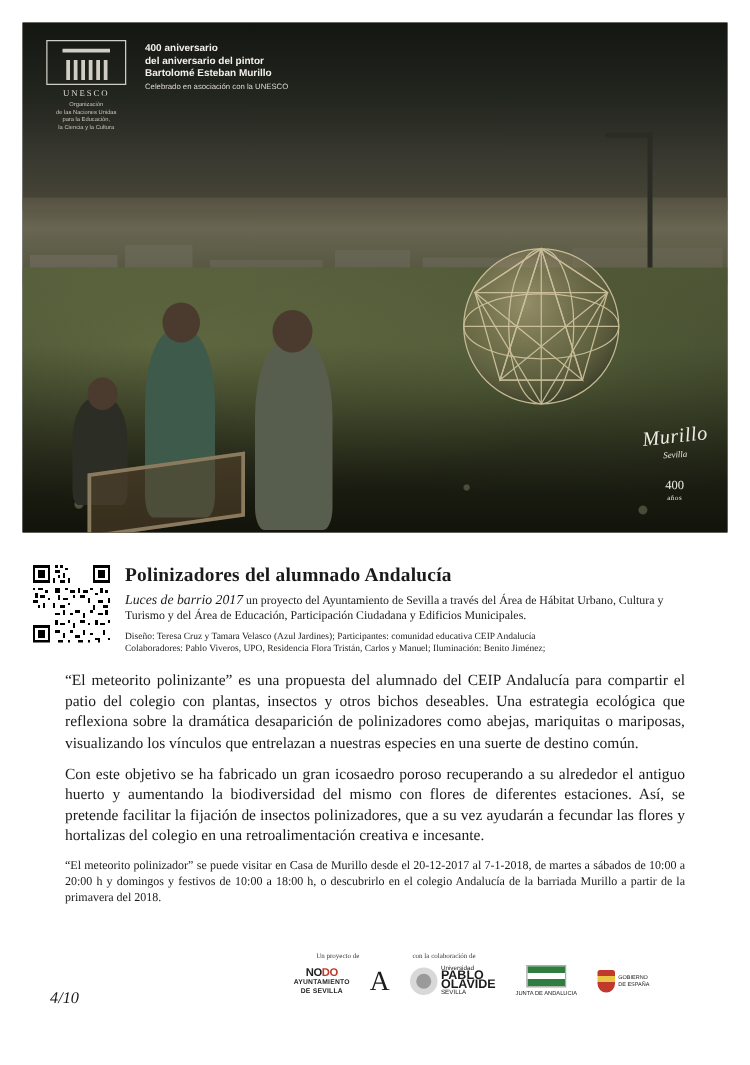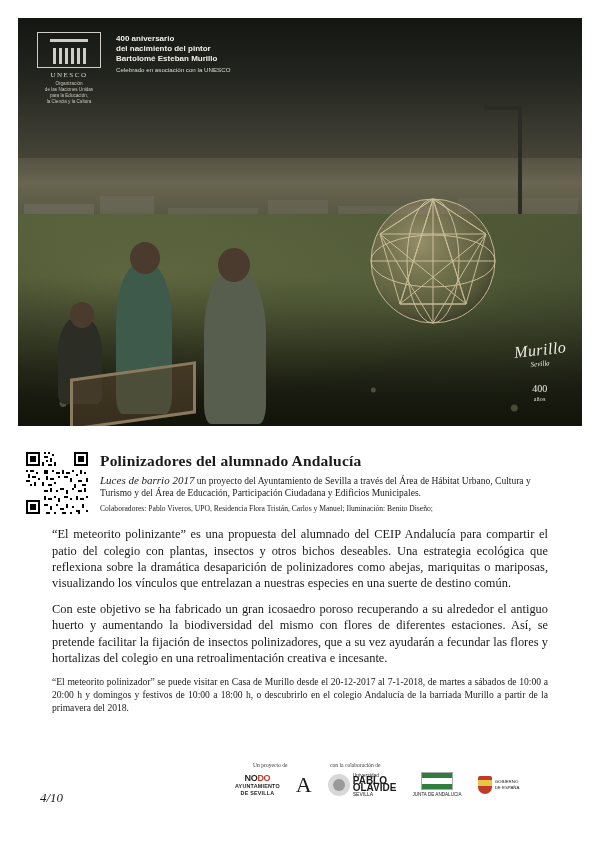--- a/index.html
+++ b/index.html
@@ -474,21 +474,21 @@
           </div>
       </div>
       <div class="unesco-word">UNESCO</div>
       <div class="unesco-sub" style="white-space:pre-line">Organización
 de las Naciones Unidas
 para la Educación,
 la Ciencia y la Cultura</div>
     </div>
     <div class="anniv">
       <div class="anniv-l1">400 aniversario</div>
-      <div class="anniv-l1">del nacimiento del pintor</div>
+      <div class="anniv-l1">del aniversario del pintor</div>
       <div class="anniv-l1">Bartolomé Esteban Murillo</div>
       <div class="anniv-l2">Celebrado en asociación con la UNESCO</div>
     </div>
   </div>
 
   <div class="signature">
     <div class="sig-script">Murillo</div>
     <div class="sig-sub">Sevilla</div>
     <div class="sig-400">
       <span>400</span>
@@ -587,21 +587,22 @@
       </svg>
     </div>
 
     <div class="head-text">
       <h1>Polinizadores del alumnado Andalucía</h1>
       <div class="subtitle">
         <span class="it">Luces de barrio 2017</span>
         <span>un proyecto del Ayuntamiento de Sevilla a través del Área de Hábitat Urbano, Cultura y Turismo y del Área de Educación, Participación Ciudadana y Edificios Municipales.</span>
       </div>
       <div class="credits">
-        <div>Colaboradores: Pablo Viveros, UPO, Residencia Flora Tristán, Carlos y Manuel; Iluminación: Benito Diseño;</div>
+        <div>Diseño: Teresa Cruz y Tamara Velasco (Azul Jardines); Participantes: comunidad educativa CEIP Andalucía</div>
+        <div>Colaboradores: Pablo Viveros, UPO, Residencia Flora Tristán, Carlos y Manuel; Iluminación: Benito Jiménez;</div>
       </div>
     </div>
   </div>
 
   <div class="body-text">
     <p>“El meteorito polinizante” es una propuesta del alumnado del CEIP Andalucía para compartir el patio del colegio con plantas, insectos y otros bichos deseables. Una estrategia ecológica que reflexiona sobre la dramática desaparición de polinizadores como abejas, mariquitas o mariposas, visualizando los vínculos que entrelazan a nuestras especies en una suerte de destino común.</p>
     <p>Con este objetivo se ha fabricado un gran icosaedro poroso recuperando a su alrededor el antiguo huerto y aumentando la biodiversidad del mismo con flores de diferentes estaciones. Así, se pretende facilitar la fijación de insectos polinizadores, que a su vez ayudarán a fecundar las flores y hortalizas del colegio en una retroalimentación creativa e incesante.</p>
     <p class="small">“El meteorito polinizador” se puede visitar en Casa de Murillo desde el 20-12-2017 al 7-1-2018, de martes a sábados de 10:00 a 20:00 h y domingos y festivos de 10:00 a 18:00 h, o descubrirlo en el colegio Andalucía de la barriada Murillo a partir de la primavera del 2018.</p>
   </div>
 </div>

